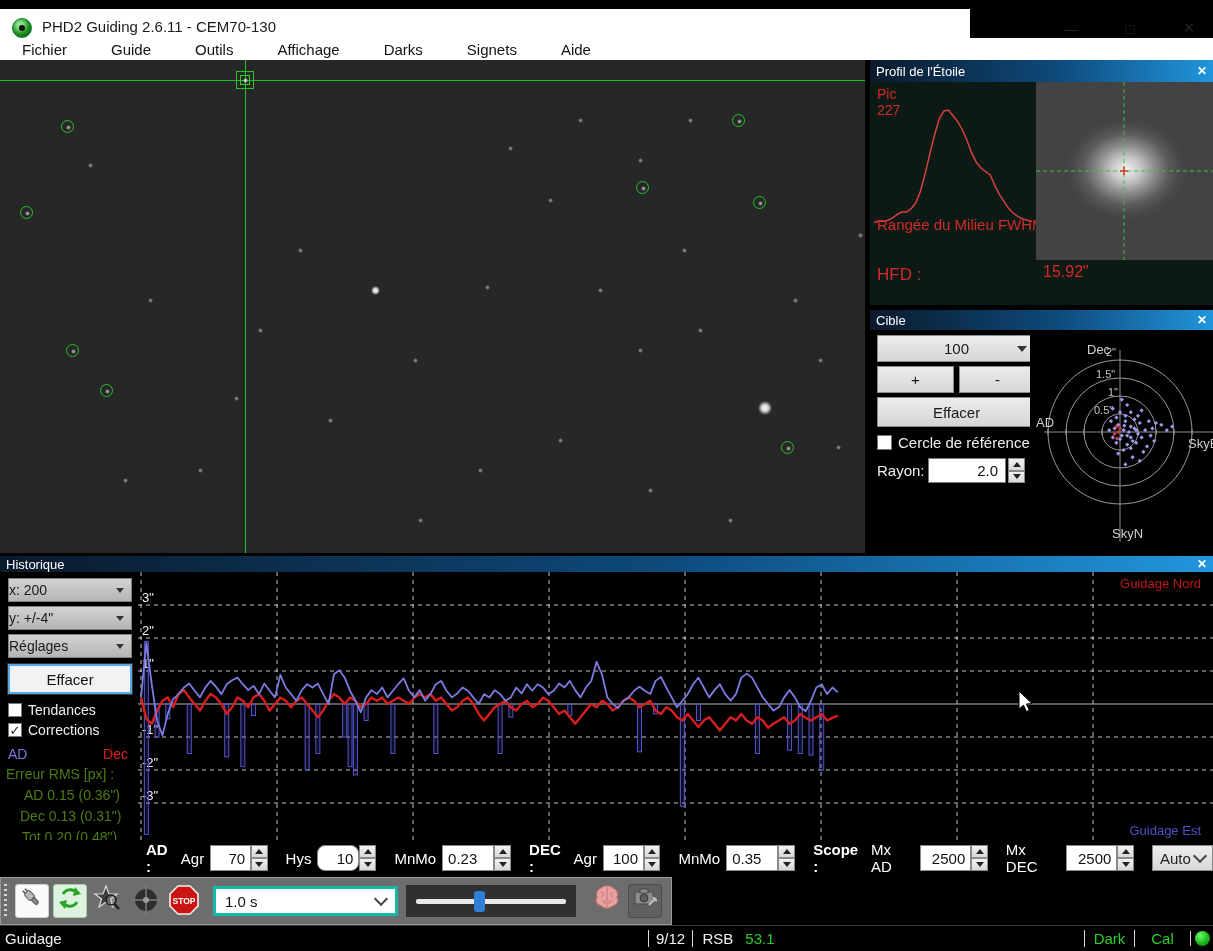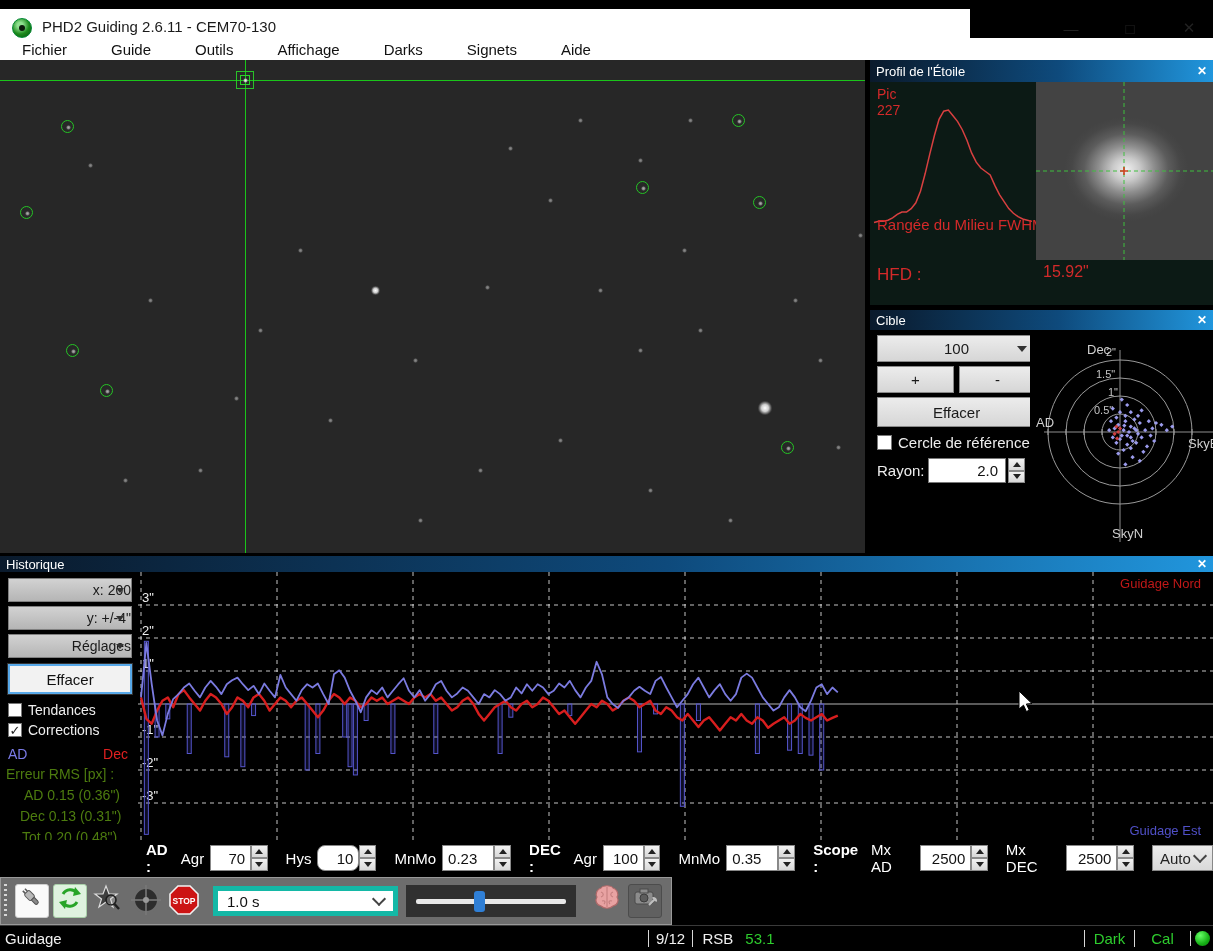--- a/index.html
+++ b/index.html
@@ -51,21 +51,21 @@
   .spin{width:17px;box-sizing:border-box;display:flex;flex-direction:column;}
   .spin div{flex:1;background:linear-gradient(#f2f2f2,#d8d8d8);border:1px solid #8a8a8a;box-sizing:border-box;
       display:flex;align-items:center;justify-content:center;}
   .spin .tri-u{width:0;height:0;border-left:4px solid transparent;border-right:4px solid transparent;border-bottom:5px solid #222;}
   .spin .tri-d{width:0;height:0;border-left:4px solid transparent;border-right:4px solid transparent;border-top:5px solid #222;}
   
   .histcap{left:0;top:556px;width:1213px;height:16px;}
   .hist-left{left:0;top:572px;width:138px;height:271px;background:#000;}
   .hbtn{position:absolute;left:8px;width:124px;height:24px;background:linear-gradient(#d2d2d2,#b5b5b5);
       border:1px solid #808080;box-sizing:border-box;color:#1a1a1a;font-size:14px;
-      display:flex;align-items:center;justify-content:flex-end;}
+      display:flex;align-items:center;justify-content:flex-start;}
   .hbtn .ddarrow{position:absolute;right:7px;border-left-width:4px;border-right-width:4px;border-top-width:5px;}
   .effacer-focus{left:8px;width:124px;height:30px;background:#f2f2f2;border:2px solid #57a8e8;outline:1px solid #333;
       box-sizing:border-box;color:#111;font-size:15px;display:flex;align-items:center;justify-content:center;}
   .htext{position:absolute;color:#4d7c0f;font-size:14px;}
   .ra-blue{color:#7b7be8;} .dec-red{color:#e02020;}
   
   .params{left:0;top:840px;width:1213px;height:36px;background:#000;display:flex;align-items:center;
       color:#fff;font-size:15px;padding-left:146px;box-sizing:border-box;}
   .pgroup{display:flex;align-items:center;margin-right:10px;}
   .pgroup b{margin-right:5px;}
@@ -79,21 +79,21 @@
   .chev{width:8px;height:8px;border-right:2px solid #444;border-bottom:2px solid #444;transform:rotate(45deg);margin-top:-4px;}
   
   .toolbar{left:0;top:877px;width:672px;height:48px;background:#6d6d6d;border:1px solid #999;
       box-sizing:border-box;display:flex;align-items:center;}
   .grip{width:3px;height:34px;margin:0 6px 0 3px;
       background:repeating-linear-gradient(to bottom,#d6d6d6 0 2px,transparent 2px 5px);}
   .tbtn{width:34px;height:34px;margin:0 2px;display:flex;justify-content:center;box-sizing:border-box;}
   .tbtn.white{background:#fafafa;border:1px solid #cfcfcf;border-radius:3px;}
   .tbtn.green{background:#dff2df;border:1px solid #a8cfa8;border-radius:3px;}
   .tbtn.darkbtn{background:#606060;border:1px solid #4c4c4c;border-radius:3px;}
-  .expdd{width:185px;height:30px;background:#fff;border:5px solid #14b8a6;box-sizing:border-box;margin:0 8px 0 10px;
+  .expdd{width:185px;height:30px;background:#fff;border:3px solid #14b8a6;box-sizing:border-box;margin:0 8px 0 10px;
       display:flex;align-items:center;justify-content:space-between;padding:0 9px;color:#111;font-size:15px;}
   .sliderwrap{width:150px;height:32px;background:#303030;display:flex;align-items:center;padding:0 10px;box-sizing:content-box;}
   .slidertrack{position:relative;width:150px;height:5px;background:#e8e8e8;border-radius:2px;}
   .sliderhandle{position:absolute;left:58px;top:-8px;width:11px;height:21px;background:#2f7fd6;border-radius:3px;}
   
   .statusbar{left:0;top:925px;width:1213px;height:26px;background:#000;display:flex;align-items:center;
       color:#f0f0f0;font-size:15px;border-top:1px solid #3a3a3a;box-sizing:border-box;}
   .scell{display:flex;align-items:center;justify-content:center;border-left:1px solid #d8d8d8;box-sizing:border-box;}
   .green-t{color:#2ecc2e;}
   .statusdot{width:15px;height:15px;border-radius:50%;background:radial-gradient(circle at 35% 30%,#66ff66,#16b016 60%,#0a7a0a);}

